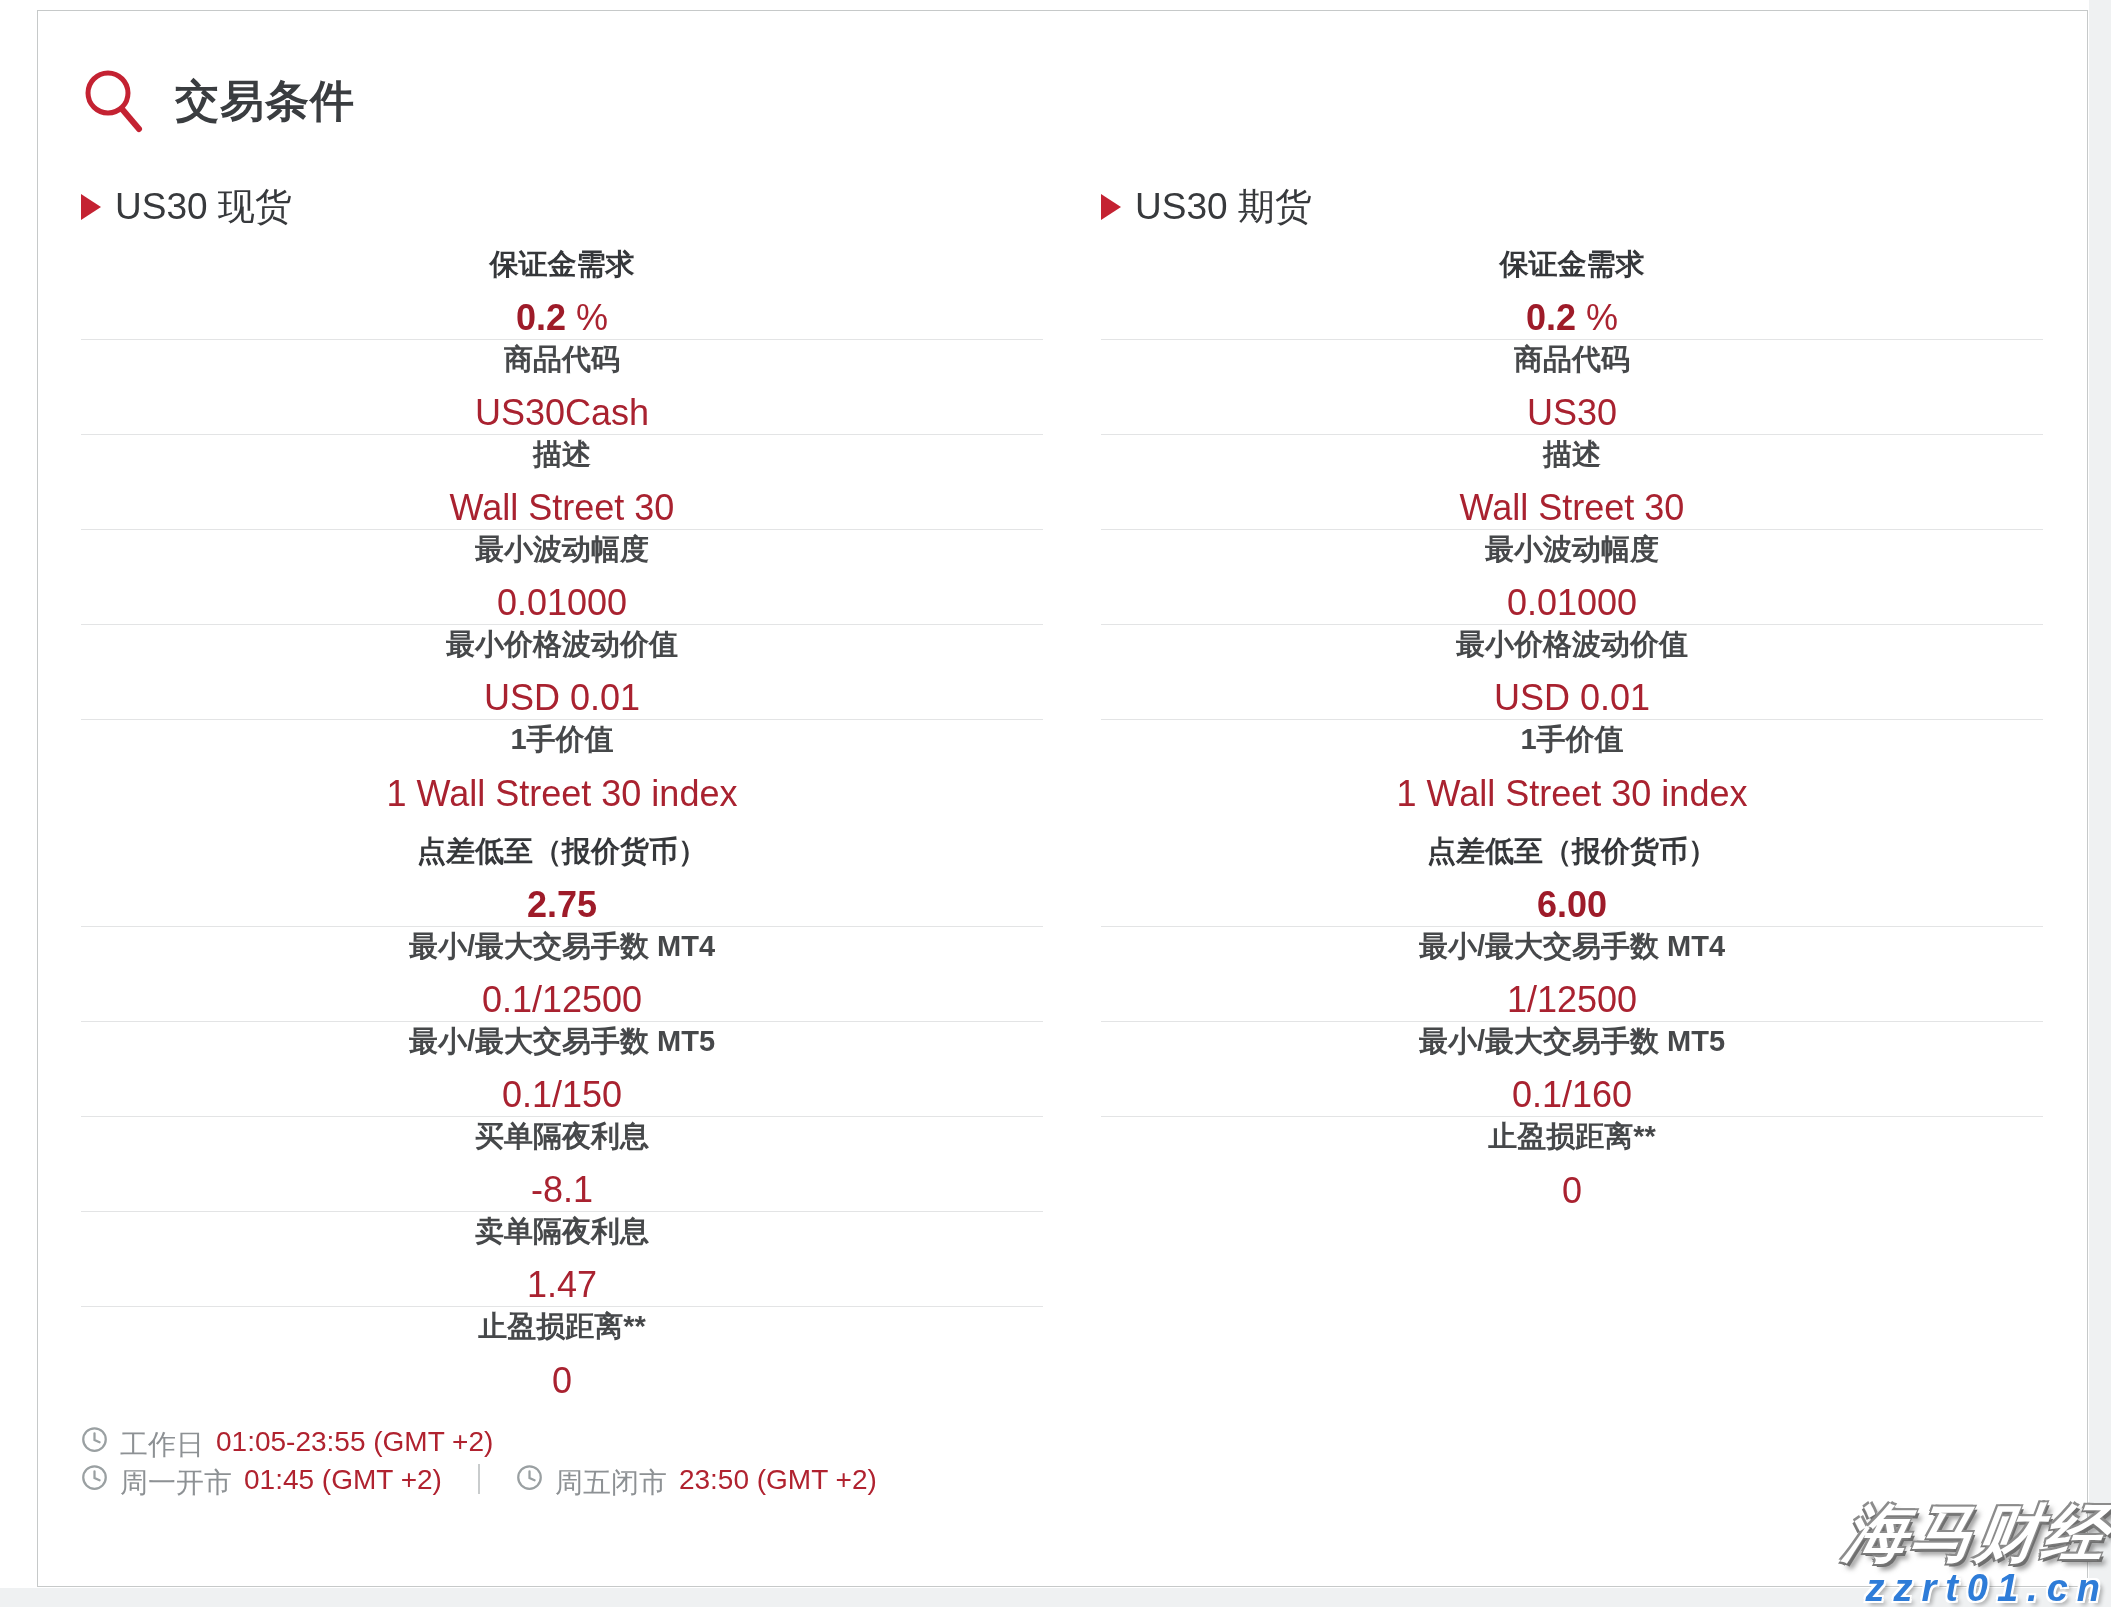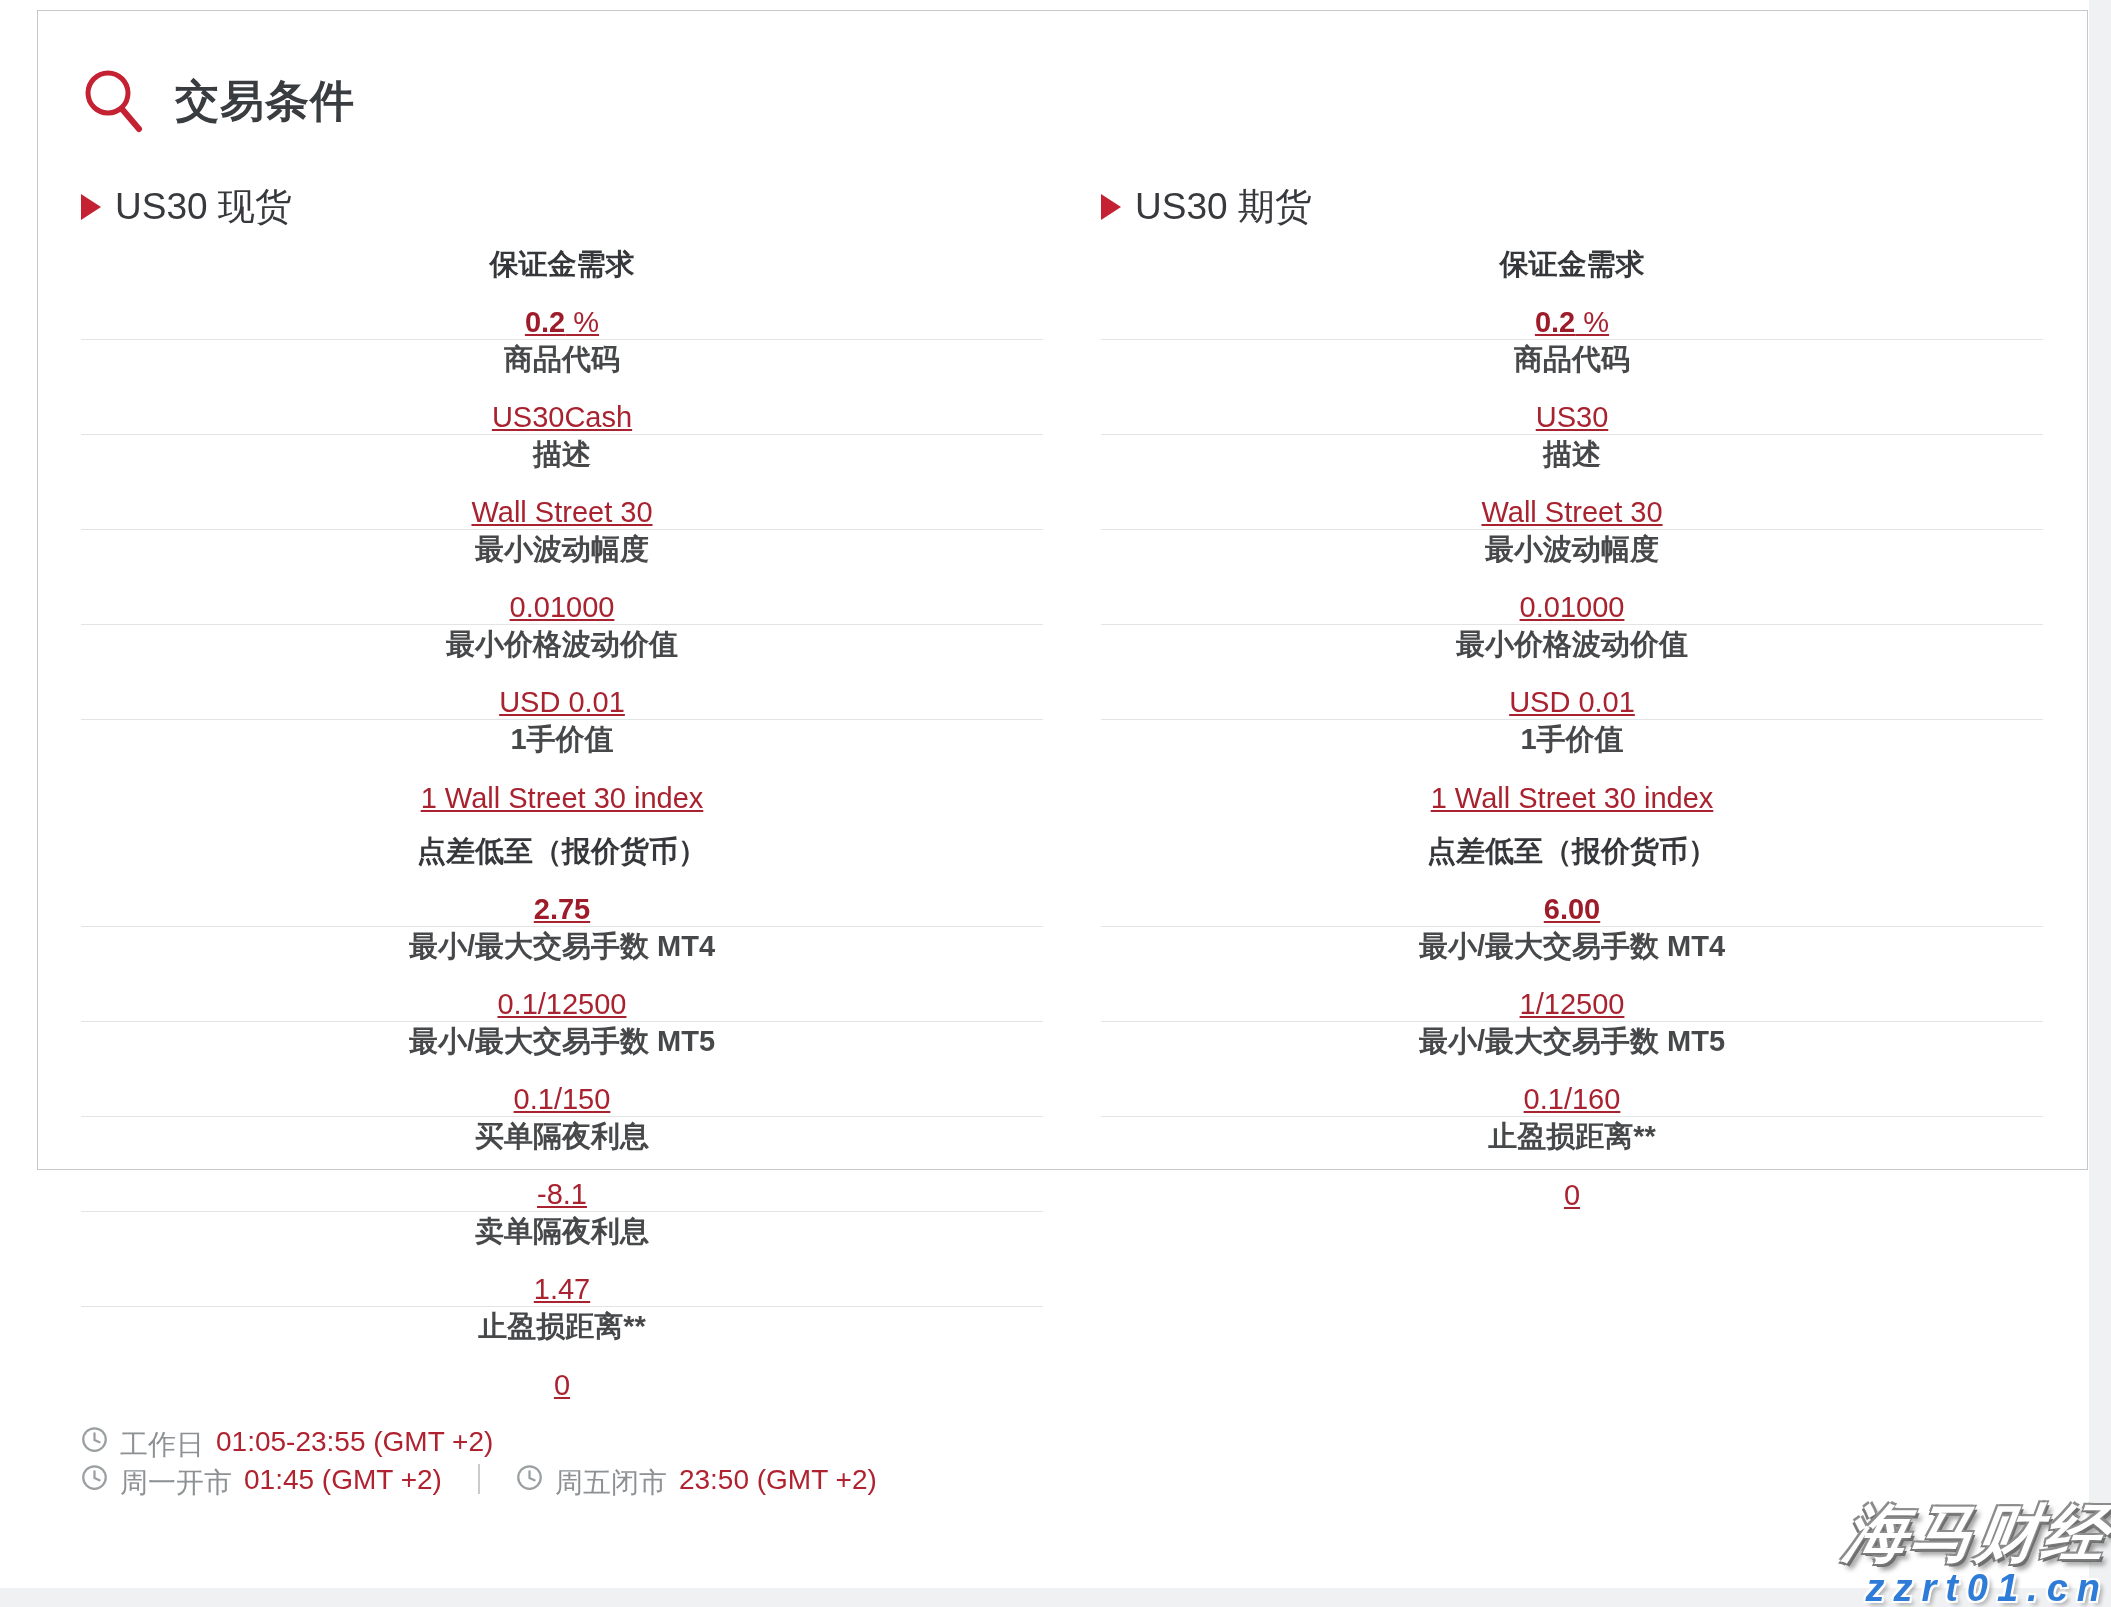--- a/index.html
+++ b/index.html
@@ -15,40 +15,40 @@
   *{box-sizing:border-box;margin:0;padding:0;}
   html,body{width:2111px;height:1607px;overflow:hidden;}
   body{
     font-family:"Liberation Sans","DejaVu Sans",sans-serif;
     background:#ffffff;
     position:relative;
   }
   .strip-right{position:absolute;left:2089px;top:0;width:22px;height:1607px;background:var(--page-bg);}
   .strip-bottom{position:absolute;left:0;top:1588px;width:2111px;height:19px;background:var(--page-bg);}
   .card{
-    position:absolute;left:37px;top:10px;width:2051px;height:1160px;
+    position:absolute;left:37px;top:10px;width:2051px;height:1577px;
     background:#fff;border:1px solid var(--card-border);
     padding:50px 46px 0 43px;
   }
   
   .page-title-row{display:flex;align-items:center;gap:28px;height:80px;}
   .magnifier{width:66px;height:66px;flex:0 0 auto;}
   .page-title{font-size:44px;font-weight:bold;color:#3a3d40;letter-spacing:1px;}
   
   .columns{display:grid;grid-template-columns:962px 942px;column-gap:58px;margin-top:40px;align-items:start;}
   .section-header{display:flex;align-items:center;gap:14px;height:52px;margin-bottom:12px;}
   .tri{width:0;height:0;border-left:20px solid var(--accent-bright);
        border-top:13px solid transparent;border-bottom:13px solid transparent;flex:0 0 auto;}
   .section-title{font-size:37px;font-weight:normal;color:#37393c;}
   .group .row{height:95px;display:flex;justify-content:space-between;align-items:center;
        border-bottom:1px solid var(--divider);flex-direction:column;}
   .group .row:last-child{border-bottom:none;}
   .group + .group{margin-top:17px;}
   .lbl{font-size:29px;color:var(--label);font-weight:bold;}
-  .val{font-size:29px;color:var(--accent);text-align:right;text-decoration:underline;}
+  .val{font-size:36px;color:var(--accent);text-align:right;}
   .vsuf{white-space:pre;font-weight:normal;}
   .row.em .lbl{font-weight:bold;color:var(--label-bold);}
   .row.em .vmain{font-weight:bold;color:#9e1b29;}
   
   .hours{margin-top:24px;}
   .hours-line{display:flex;align-items:flex-start;gap:12px;height:38px;font-size:28px;}
   .clock{width:27px;height:27px;flex:0 0 auto;}
   .hours-label{color:#8d9194;}
   .hours-time{color:#b0222f;}
   .vsep{width:0;height:30px;border-left:2px solid #c9cccd;margin:0 24px;}

